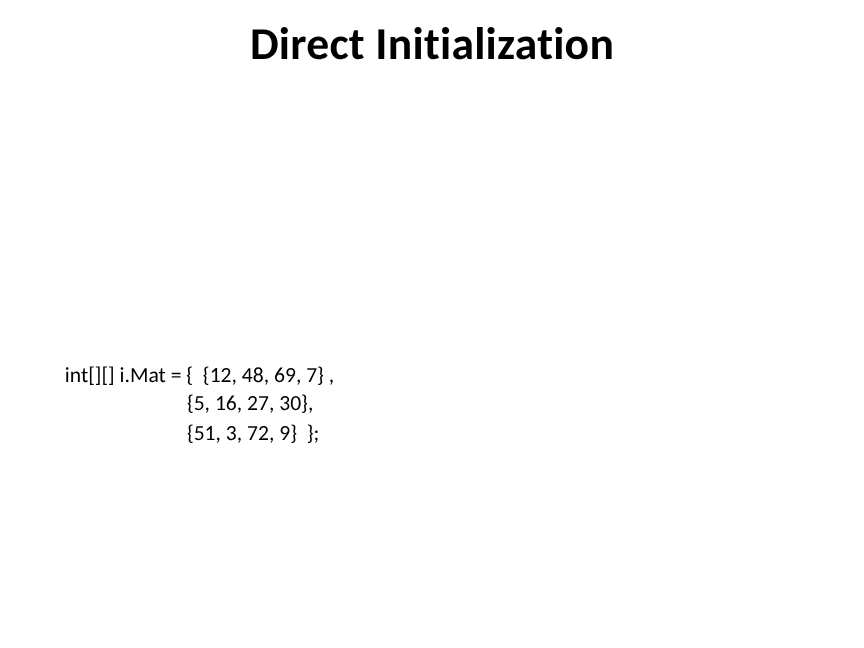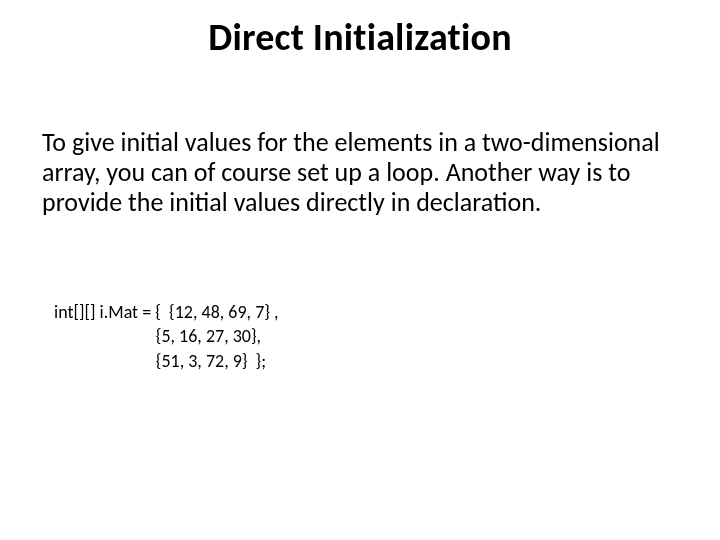--- a/index.html
+++ b/index.html
@@ -45,18 +45,17 @@
     white-space: pre;
     font-family: Calibri, "Segoe UI", Arial, sans-serif;
   }
 </style>
 </head>
 <body>
 
 <div class="slide">
   <div class="title">Direct Initialization</div>
 
-  <div class="body">To give initial values for the elements in a two-dimensional array, you can of course set up a loop. Another way is to provide the initial values directly in declaration.</div>
 
   <div class="code">int[][] i.Mat = {  {12, 48, 69, 7} ,
                          {5, 16, 27, 30},
                          {51, 3, 72, 9}  };</div>
 </div>
 
 </body></html>

